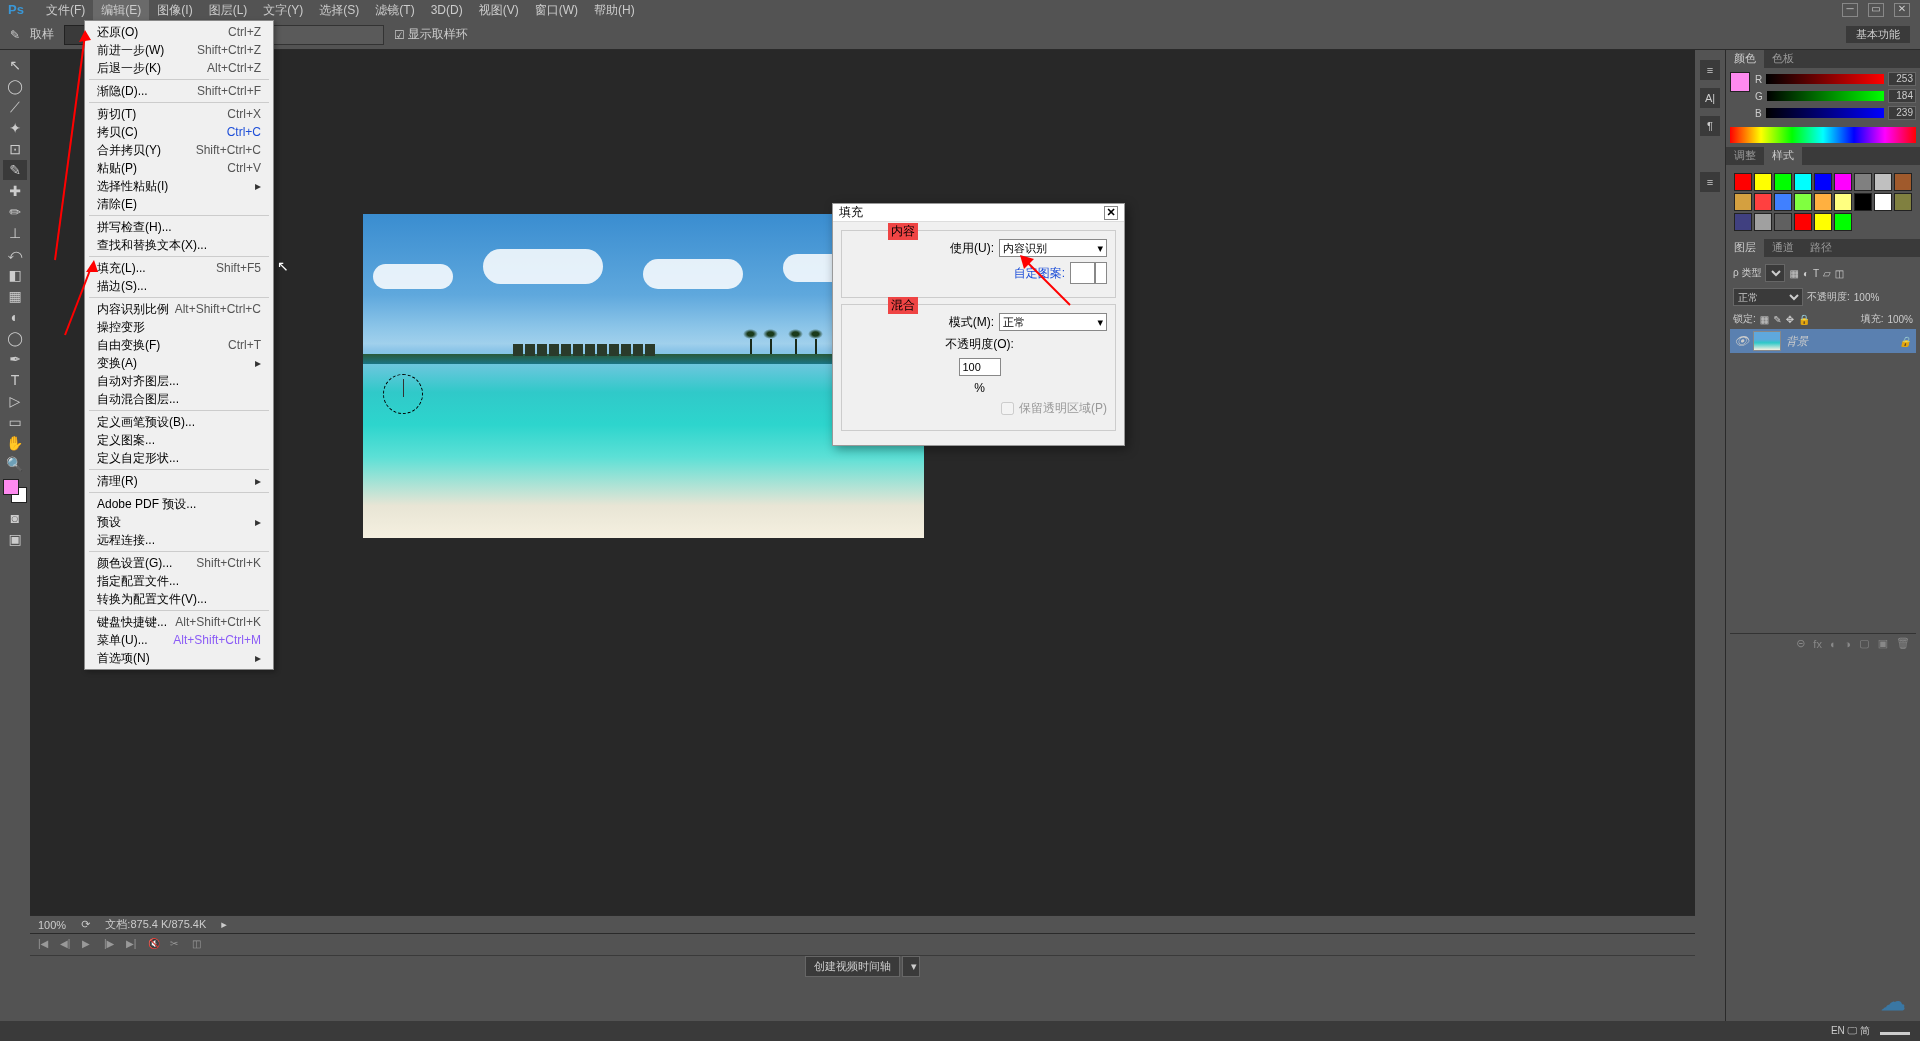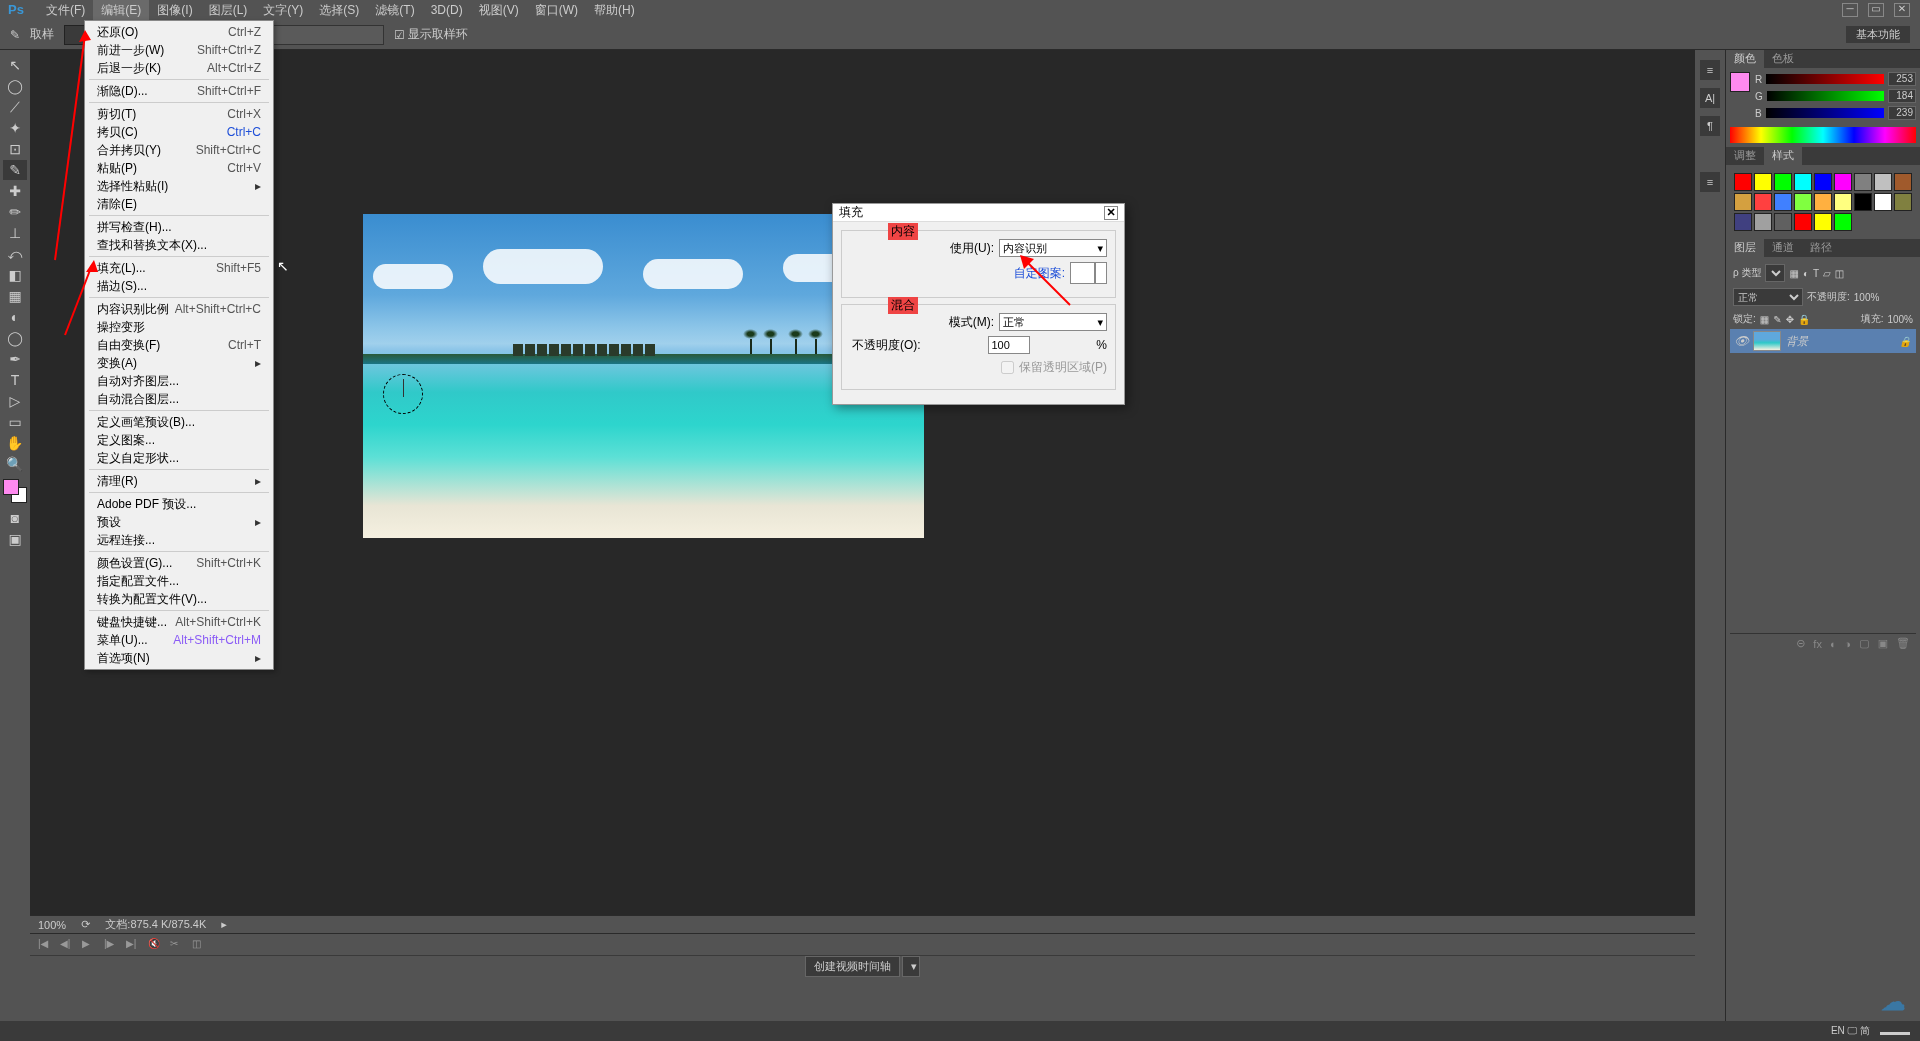--- a/index.html
+++ b/index.html
@@ -564,21 +564,21 @@
       </div>
       <div class="fieldset">
         <div class="fieldset-legend">混合</div>
         <div class="field-row">
           <span>模式(M):</span>
           <div class="field-select">
               <span>正常</span>
               <span>▾</span>
             </div>
         </div>
-        <div class="field-row" style="justify-content:space-between;padding-left:2px;">
+        <div class="field-row" style="justify-content:center;padding-left:2px;flex-direction:column;">
           <span>不透明度(O):</span>
           <input class="field-input" value="100" style="">
           <span>%</span>
         </div>
         <div class="field-row" style="justify-content:flex-end;color:#999">
           <input type="checkbox" disabled="" style="">
           <span>保留透明区域(P)</span>
         </div>
       </div>
     </div>

